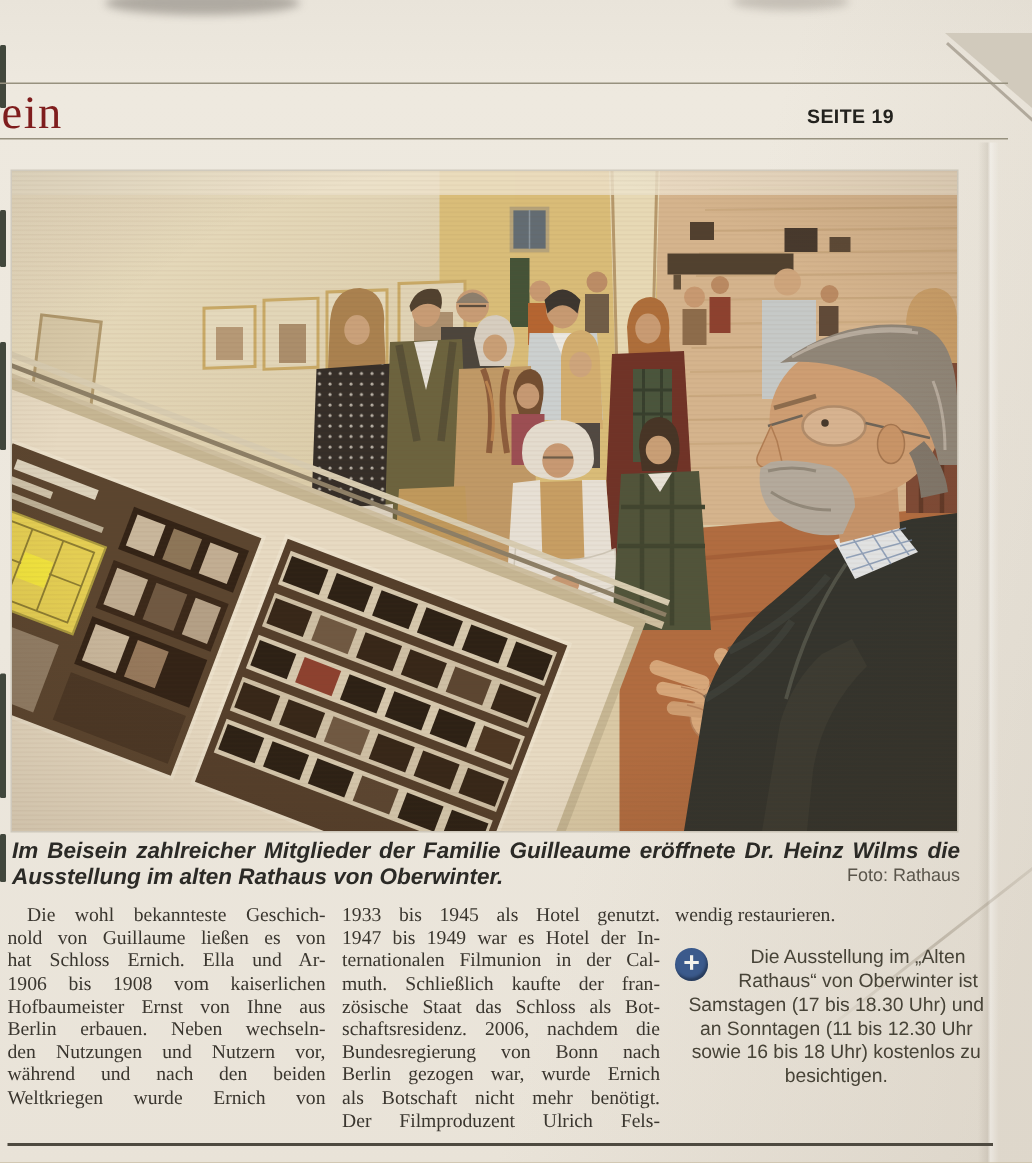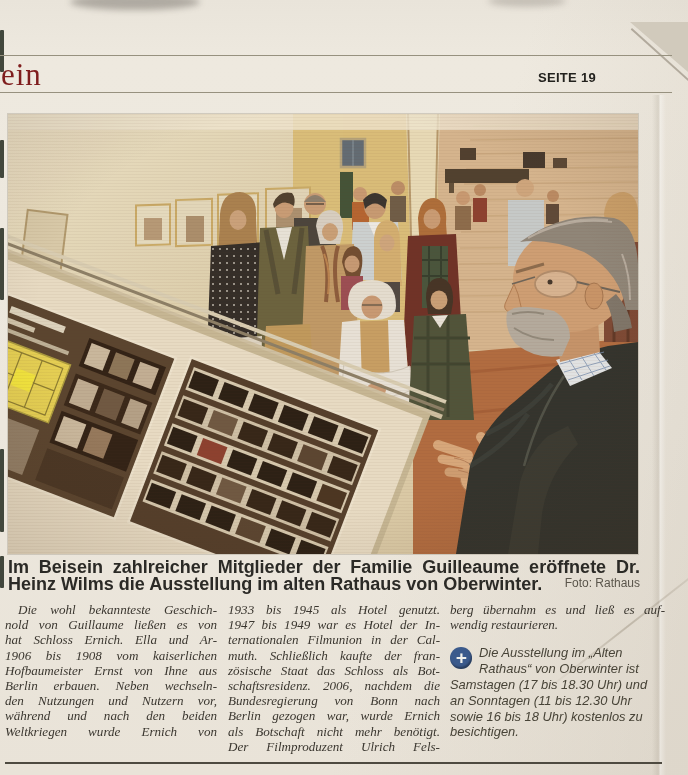--- a/index.html
+++ b/index.html
@@ -40,37 +40,37 @@
   .seite{position:absolute;left:500px;top:70px;width:134px;text-align:center;
     font-weight:bold;font-size:13px;color:#23221e;letter-spacing:.3px;}
 
   
   .photo{position:absolute;left:8px;top:114px;width:630px;height:440px;overflow:hidden;
     box-shadow:0 0 0 1px rgba(120,110,92,.25);}
   .photo svg{display:block;}
 
   
   .caption{position:absolute;left:8px;top:559px;width:632px;
-    font-weight:bold;font-size:18px;line-height:17px;color:#2b2a26;
-    text-align:justify;}
+    font-weight:bold;font-size:15px;line-height:17px;color:#2b2a26;
+    text-align:justify;font-style:italic;}
   .credit{position:absolute;right:48px;top:576px;
     font-weight:normal;font-size:12px;color:#5a554b;}
 
   
-  .columns{position:absolute;left:5px;top:602px;width:660px;display:flex;font-style:italic;}
+  .columns{position:absolute;left:5px;top:602px;width:660px;display:flex;}
   .col{font-family:"Liberation Serif", serif;font-size:13.1px;color:#3a362f;}
   .col1{width:212px;margin-right:11px;}
   .col2{width:212px;margin-right:10px;}
   .col3{width:215px;}
   .jline{height:15.2px;line-height:15.2px;text-align:justify;text-align-last:justify;white-space:nowrap;overflow:visible;}
   .jline.last{text-align-last:left;}
   .jline.indent{padding-left:13px;}
   .info-block{position:relative;margin-top:13px;font-family:"Liberation Sans", sans-serif;
     font-size:12.9px;color:#474337;}
-  .info-line{height:15.8px;line-height:15.8px;white-space:nowrap;}
+  .info-line{height:15.8px;line-height:15.8px;white-space:nowrap;text-align:center;}
   .info-line.hang{padding-left:29px;}
   .info-icon{position:absolute;left:0;top:2px;width:22px;height:22px;border-radius:50%;
     background:#3b5a8c;color:#f2f1ec;font-weight:bold;font-size:19px;line-height:21px;
     text-align:center;box-shadow:inset -1px -2px 2px rgba(0,0,0,.35);}
   .rule.bottom{left:5px;top:762px;width:657px;height:2px;background:#4e4a40;}
 </style>
 </head>
 <body>
 
 <div class="paper"></div>
@@ -410,21 +410,20 @@
     <div class="jline">ternationalen Filmunion in der Cal-</div>
     <div class="jline">muth. Schließlich kaufte der fran-</div>
     <div class="jline">zösische Staat das Schloss als Bot-</div>
     <div class="jline">schaftsresidenz. 2006, nachdem die</div>
     <div class="jline">Bundesregierung von Bonn nach</div>
     <div class="jline">Berlin gezogen war, wurde Ernich</div>
     <div class="jline">als Botschaft nicht mehr benötigt.</div>
     <div class="jline">Der Filmproduzent Ulrich Fels-</div>
   </div>
   <div class="col col3">
-    <div class="jline">berg übernahm es und ließ es auf-</div>
     <div class="jline last">wendig restaurieren.</div>
     <div class="info-block">
       <div class="info-icon">+</div>
       <div class="info-line hang">Die Ausstellung im „Alten</div>
       <div class="info-line hang">Rathaus“ von Oberwinter ist</div>
       <div class="info-line">Samstagen (17 bis 18.30 Uhr) und</div>
       <div class="info-line">an Sonntagen (11 bis 12.30 Uhr</div>
       <div class="info-line">sowie 16 bis 18 Uhr) kostenlos zu</div>
       <div class="info-line">besichtigen.</div>
     </div>

